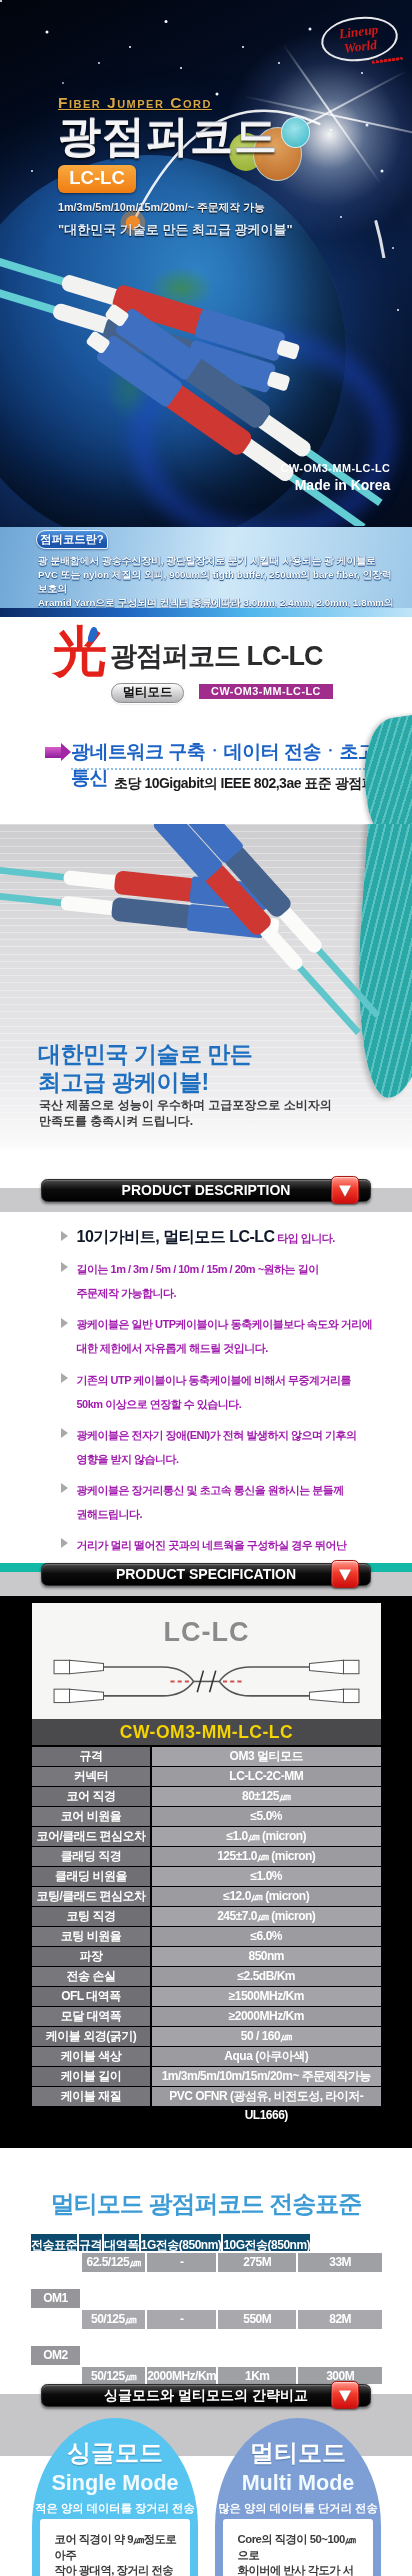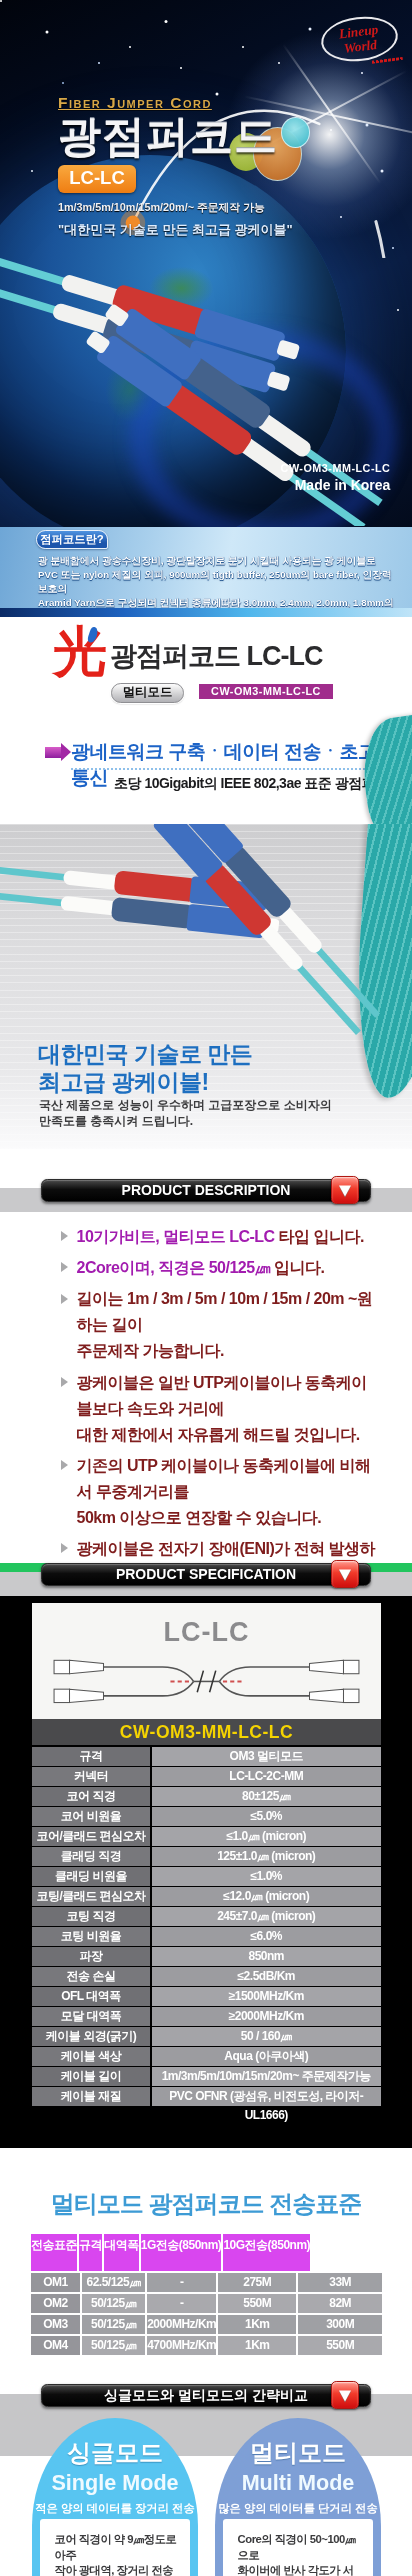--- a/index.html
+++ b/index.html
@@ -111,25 +111,25 @@
      filter:drop-shadow(0 1px 0.5px rgba(120,120,120,.8)); }
 
   
   #desc { left:0; top:1149px; width:412px; height:414px; background:#fff; }
   #desc .gray-band { top:39px; height:24px; }
   #desc .hbar { top:30px; }
   #desc-list { left:61px; top:76px; width:319px; list-style:none; }
   #desc-list li { position:relative; padding-left:15.5px; margin-bottom:5.2px; line-height:23px; }
   #desc-list li .bullet { position:absolute; left:0; top:6.2px; border-top:5.2px solid transparent;
      border-bottom:5.2px solid transparent; border-left:7.7px solid #a9a9ab; }
-  #desc-list .strong { font-size:16px; font-weight:bold; color:#a21caf; letter-spacing:-0.5px;margin-top:19px; }
-  #desc-list .rest { font-size:16px; font-weight:bold; color:#7f1d1d; letter-spacing:-0.5px; white-space:pre-line; }
-
-  
-  #specwrap { left:0; top:1563px; width:412px; height:586px; background:#22c55e; }
+  #desc-list .strong { font-size:16px; font-weight:bold; color:#0f172a; letter-spacing:-0.5px;margin-top:19px; }
+  #desc-list .rest { font-size:11px; font-weight:bold; color:#a21caf; letter-spacing:-0.5px; white-space:pre-line; }
+
+  
+  #specwrap { left:0; top:1563px; width:412px; height:586px; background:#14b8a6; }
   #specwrap .gray-band { top:8.8px; height:25px; }
   #specwrap .hbar { top:0; }
   #spec-black { position:absolute; left:0; top:33px; width:412px; height:552px; background:#000; }
   #spec-card { position:absolute; left:32px; top:7.2px; width:349px; height:116px; background:#f6f6f4; }
   #spec-card .lbl { margin-top:13.4px; text-align:center; font-size:27px; font-weight:bold; color:#8b8b8d; letter-spacing:1px; }
   #spec-card svg { position:absolute; left:20px; top:52px; }
   #spec-model { position:absolute; left:32px; top:123px; width:349px; height:26px; background:#4a4a4c;
      color:#f5d400; font-size:17.5px; font-weight:bold; text-align:center; line-height:26px; letter-spacing:0.5px; }
   #spec-table { position:absolute; left:32px; top:151px; width:349px; }
   .spec-row { display:flex; margin-bottom:1.5px; height:18.5px; }
@@ -140,24 +140,24 @@
   .spec-row:nth-child(even) .spec-value { background:#9c9ca0; }
 
   
   #standards { left:0; top:2148px; width:412px; height:235px; background:#fff; }
   #std-title { position:absolute; left:0; top:40px; width:412px; text-align:center;
      font-size:24px; font-weight:bold; color:#3d9bd5; letter-spacing:-1px; }
   #std-table { position:absolute; left:31px; top:86px; width:351px; }
   .std-row { display:flex; margin-bottom:2.1px; }
   .std-cell { margin-right:2.1px; color:#fff; font-size:12px; font-weight:bold; text-align:center; letter-spacing:-0.5px; }
   .std-cell:last-child { margin-right:0; }
-  .std-head .std-cell { background:#d946ef; height:37px; line-height:23px; }
+  .std-head .std-cell { background:#0c4a6e; height:17px; line-height:23px; }
   .std-data .std-cell { background:#a9a9ad; height:19px; line-height:19px; }
   .std-data:nth-child(odd) .std-cell { background:#9fa0a4; }
-  .std-data .std-cell:first-child { background:#95959a; }
+  .std-data .std-cell:first-child { background:#95959a;margin-top:36px; }
   .c0{width:49px;} .c1{width:63px;} .c2{width:69px;} .c3{width:78px;} .c4{flex:1;}
 
   
   #compare { left:0; top:2384px; width:412px; height:369px; background:#fff; }
   #compare .gray-band { top:10.3px; height:62px; background:#c6c6c8; }
   #compare .hbar { top:0; }
   .mode-card { position:absolute; top:34px; width:166px; height:335px;
      border-radius:83px 83px 77px 77px / 108px 108px 77px 77px; }
   #card-single { left:32px; background:#58c5f1; }
   #card-multi { left:215px; background:#7e9fd6; }
@@ -304,21 +304,20 @@
     <div class="abs hbar">
       <span>PRODUCT DESCRIPTION</span>
       <span class="red-btn">
           <span class="tri"></span>
         </span>
     </div>
     <ul class="abs" id="desc-list">
 
         <li><span class="bullet"></span><span class="strong">10기가비트, 멀티모드 LC-LC</span><span class="rest"> 타입 입니다.</span></li>
 
-        <li><span class="bullet"></span><span class="strong">2Core이며, 직경은 50/125㎛</span><span class="rest"> 입니다.</span></li>
 
         <li><span class="bullet"></span><span class="strong"></span><span class="rest">길이는 1m / 3m / 5m / 10m / 15m / 20m ~원하는 길이
 주문제작 가능합니다.</span></li>
 
         <li><span class="bullet"></span><span class="strong"></span><span class="rest">광케이블은 일반 UTP케이블이나 동축케이블보다 속도와 거리에
 대한 제한에서 자유롭게 해드릴 것입니다.</span></li>
 
         <li><span class="bullet"></span><span class="strong"></span><span class="rest">기존의 UTP 케이블이나 동축케이블에 비해서 무중계거리를
 50km 이상으로 연장할 수 있습니다.</span></li>
 

